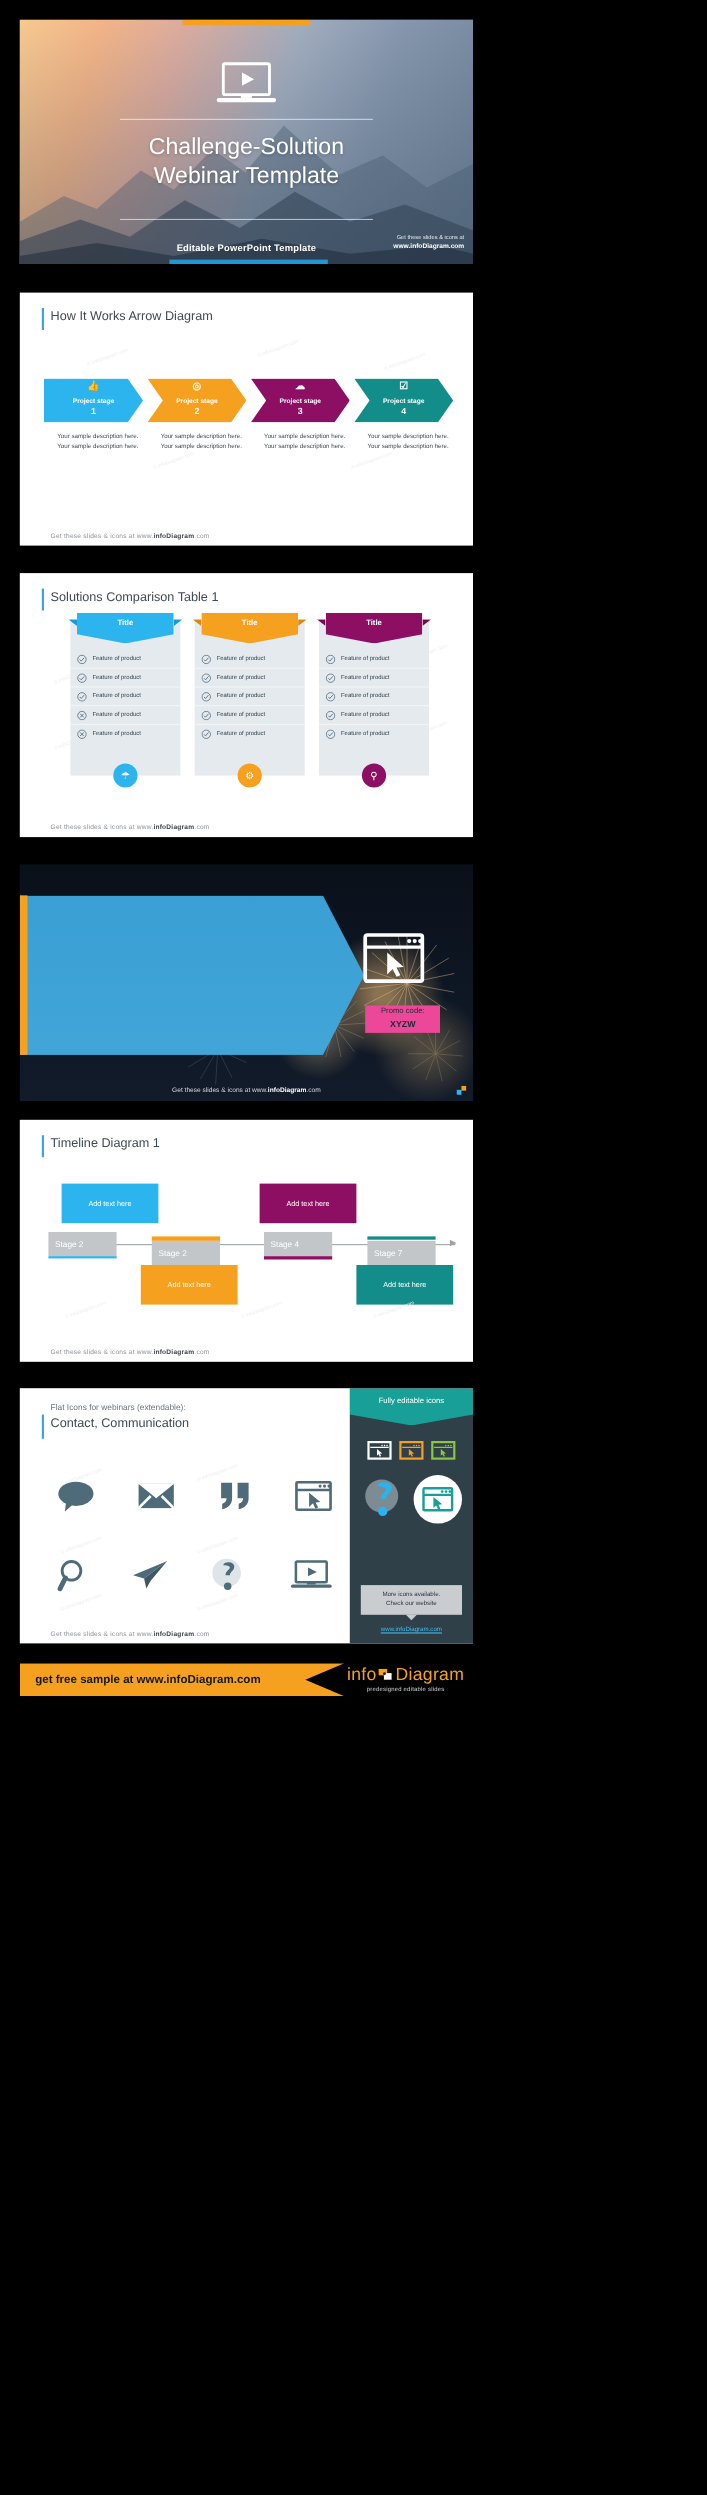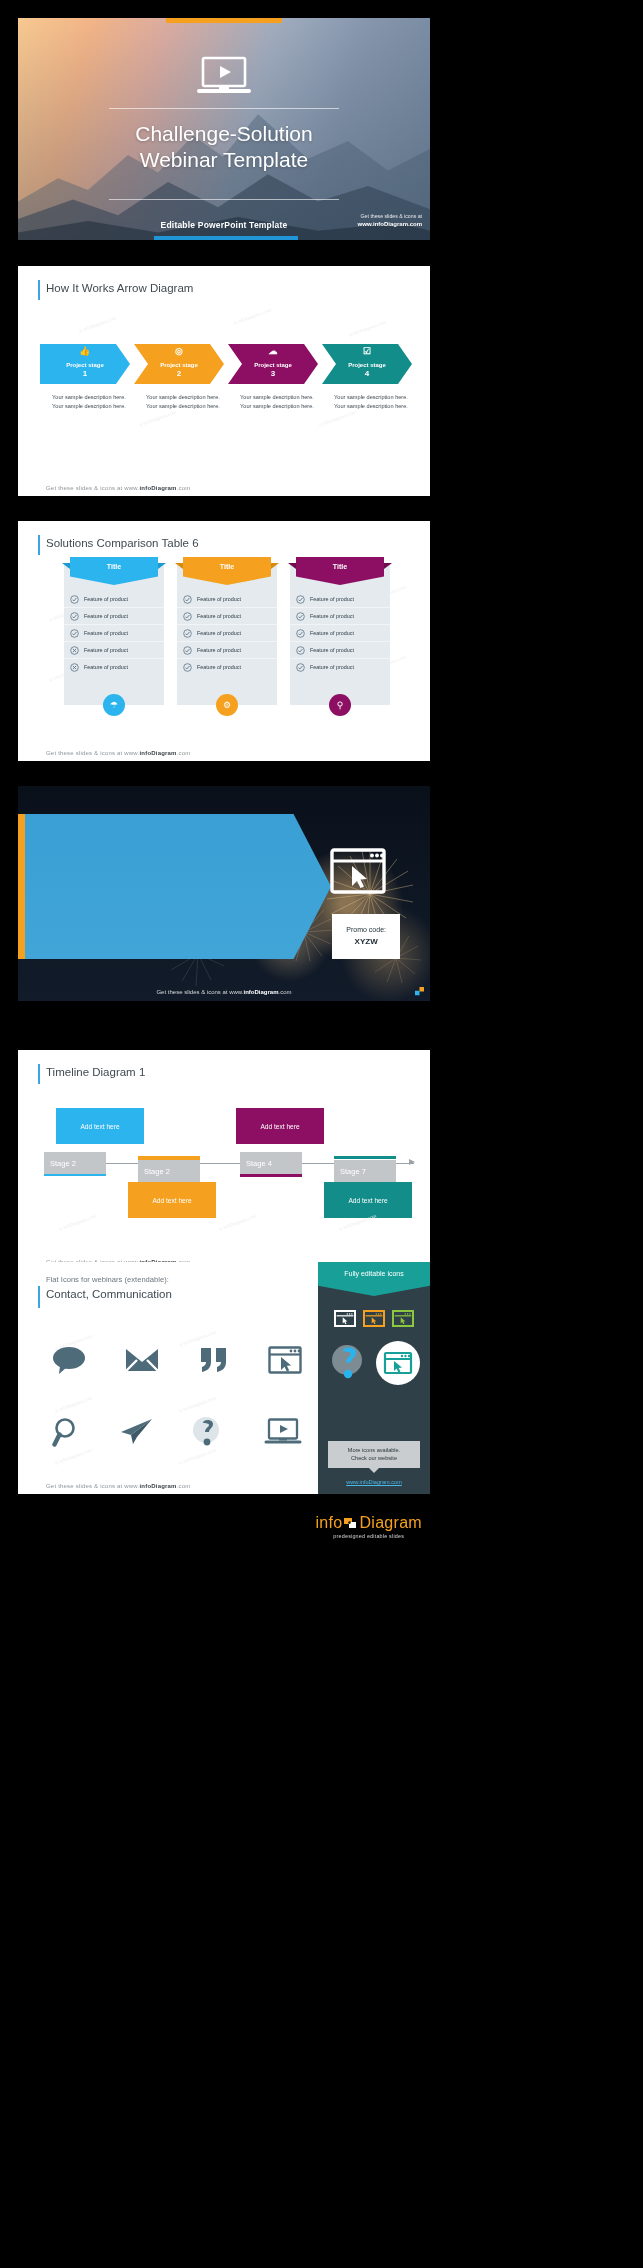--- a/index.html
+++ b/index.html
@@ -108,31 +108,31 @@
       linear-gradient(to bottom,#0a101a 0%,#0e1724 55%,#121b29 100%);
   }
   .cta-left { position:absolute; left:0; top:28px; width:76%; height:145px;
     background:linear-gradient(to bottom,#3a9fd4,#41a5d8);
     clip-path:polygon(0 0, 88% 0, 100% 50%, 88% 100%, 0 100%); }
   .cta-stripe { position:absolute; left:0; top:28px; width:7px; height:145px; background:#f5a11f; }
   .cta-text { position:absolute; left:32px; top:68px; color:#fff; font-style:italic;
     font-size:14px; line-height:1.75; }
   .cta-icon { position:absolute; right:44px; top:62px; }
   .promo {
-    position:absolute; right:30px; top:128px; background:#ffffff;
-    padding:11px 14px; text-align:center; font-size:7px; color:#1c2a33; line-height:1.5;
+    position:absolute; right:30px; top:128px; background:#ec4899;
+    padding:1px 14px; text-align:center; font-size:7px; color:#1c2a33; line-height:1.5;
   }
   .promo b { font-size:8px; }
   .cta-foot { position:absolute; bottom:6px; left:0; width:100%; text-align:center;
     font-size:6px; color:#d6dadd; }
   .cta-foot b { color:#fff; }
   .corner { position:absolute; right:6px; bottom:5px; width:9px; height:9px; }
 
   
-  #s5 { top:1050px; height:220px; }
+  #s5 { top:1018px; height:220px; }
   .tl-wrap { position:absolute; left:26px; right:16px; top:50px; height:130px; }
   .tl-axis { position:absolute; left:10px; right:0; top:63px; height:1px; background:#9aa3a9; }
   .tl-arrowhead { position:absolute; right:-1px; top:59px; width:0;height:0;
     border-left:6px solid #9aa3a9; border-top:3.5px solid transparent; border-bottom:3.5px solid transparent;}
   .stage { position:absolute; width:62px; height:22px; background:#c2c6c9; color:#fff;
     font-size:7.5px; display:flex; align-items:center; padding-left:6px; }
   .bubble { position:absolute; width:88px; height:36px; color:#fff;
     font-size:6.6px; display:flex; align-items:center; justify-content:center; }
 
   
@@ -245,21 +245,21 @@
     </div>
   </div>
 
   <div class="footer left">
     <span>Get these slides &amp; icons at www.</span><b>infoDiagram</b><span>.com</span>
   </div>
 </div>
 
 <div class="slide" id="s3">
   <div class="title-bar"></div>
-  <div class="slide-title">Solutions Comparison Table 6</div>
+  <div class="slide-title">Solutions Comparison Table 1</div>
 
   <div class="wm" style="left:30px; top:90px;">© infoDiagram.com</div>
   <div class="wm" style="left:30px; top:150px;">© infoDiagram.com</div>
   <div class="wm" style="left:350px; top:70px;">© infoDiagram.com</div>
   <div class="wm" style="left:350px; top:140px;">© infoDiagram.com</div>
 
   <div class="cmp-row">
 
     <div class="cmp-col">
       <div class="cmp-body">
@@ -608,20 +608,21 @@
     </div>
     <div class="panel-link">www.infoDiagram.com</div>
   </div>
 
   <div class="footer left">
     <span>Get these slides &amp; icons at www.</span><b>infoDiagram</b><span>.com</span>
   </div>
 </div>
 
 <div id="banner">
+  <div class="ban-bar">get free sample at www.infoDiagram.com</div>
   <div class="ban-logo">
     <div class="l1"><span>info</span><svg width="13" height="11" viewBox="0 0 13 11" style="vertical-align:-1px;margin:0 2px">
           <rect x="0" y="0" width="8" height="6" fill="#f5a11f"></rect>
           <rect x="5" y="4" width="7" height="6" fill="#fff"></rect>
           <circle cx="5.5" cy="4.6" r="1.3" fill="#1a1a1a"></circle>
         </svg><span>Diagram</span></div>
     <div class="l2">predesigned editable slides</div>
   </div>
 </div>
 

